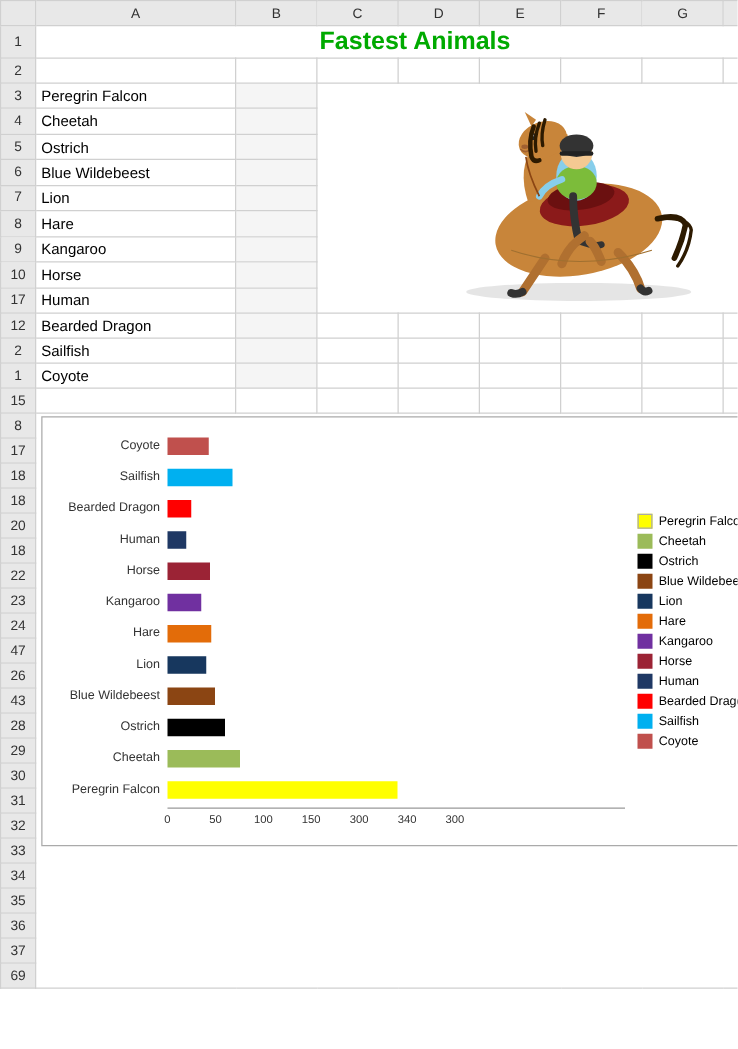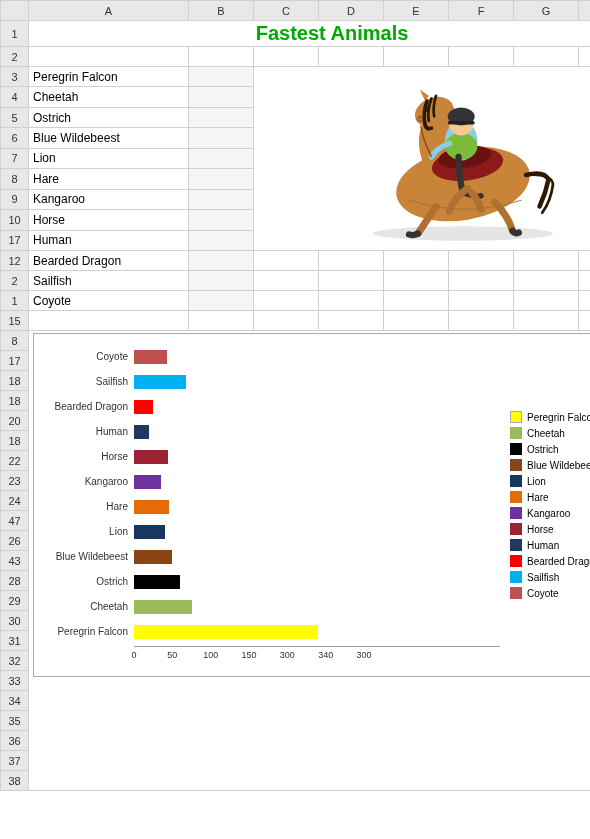--- a/index.html
+++ b/index.html
@@ -502,16 +502,16 @@
     <tr>
         <td class="row-header">35</td>
       </tr>
     <tr>
         <td class="row-header">36</td>
       </tr>
     <tr>
         <td class="row-header">37</td>
       </tr>
     <tr>
-        <td class="row-header">38</td>
+        <td class="row-header">69</td>
       </tr>
   </tbody>
 </table>
 
 </body></html>

